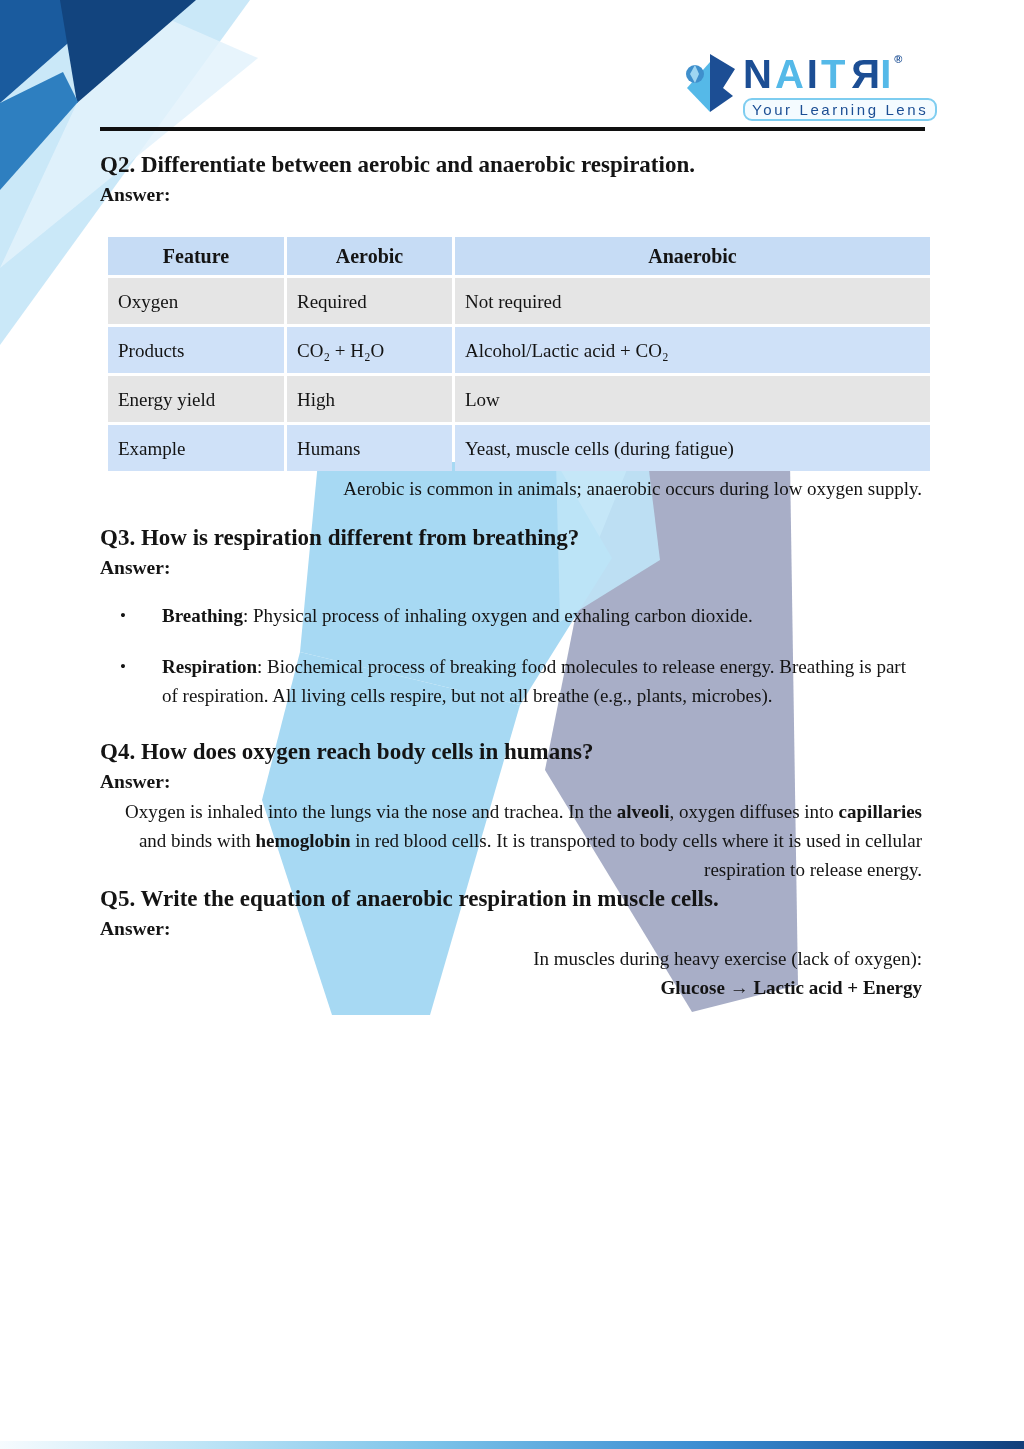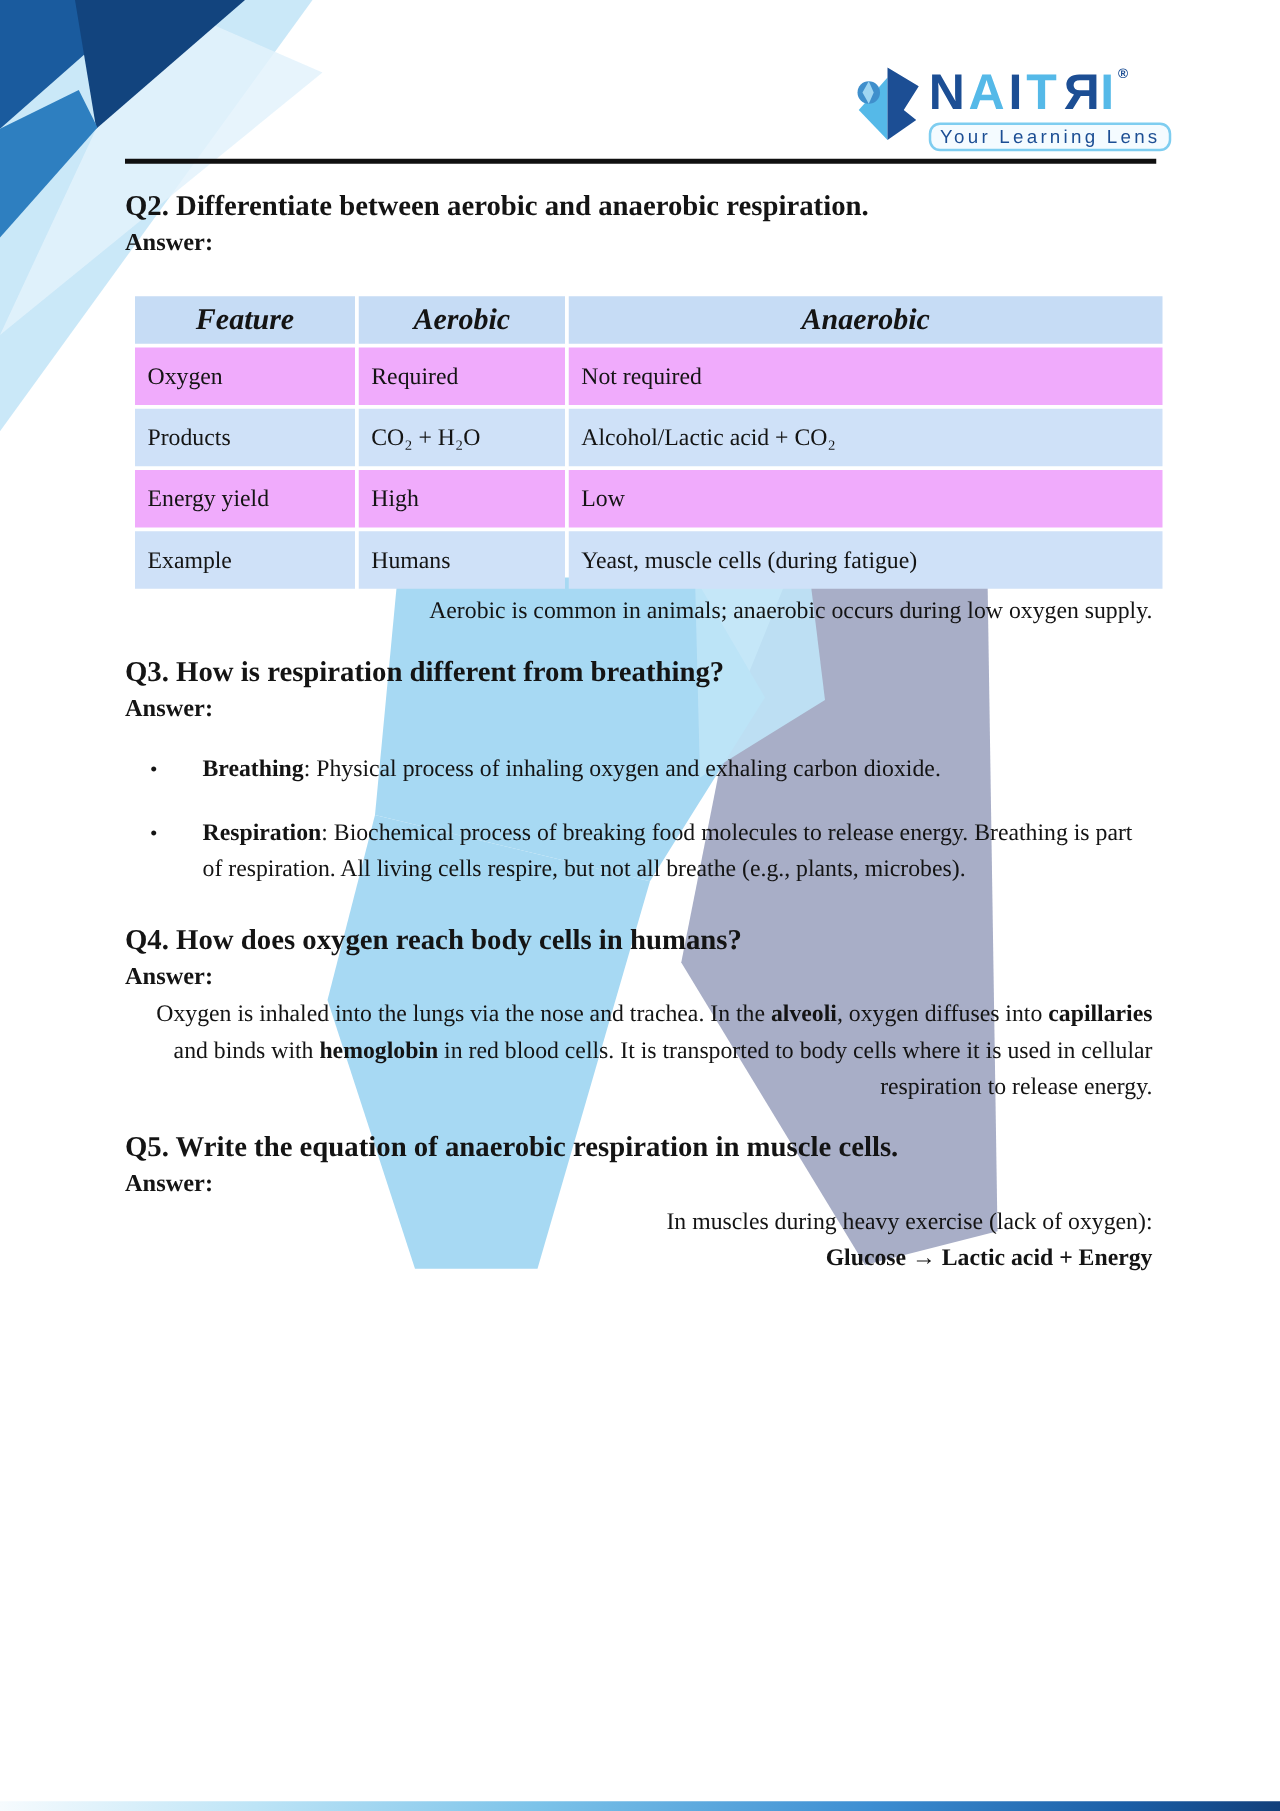--- a/index.html
+++ b/index.html
@@ -23,33 +23,33 @@
     color:#1c4e94;background:#f4fbff;white-space:nowrap;width:fit-content;
   }
   .header-rule{position:absolute;left:100px;top:127px;width:825px;height:4px;background:#101010;z-index:3;}
   
   .main{position:absolute;left:100px;top:150px;width:822px;z-index:2;font-size:19px;line-height:29px;}
   .qhead{font-weight:bold;font-size:23px;line-height:30px;}
   .answer-label{font-weight:bold;font-size:19.5px;line-height:30px;}
   
   table.resp{border-collapse:separate;border-spacing:3px;width:828px;margin:24px 0 0 5px;}
   table.resp th{
-    background:#c6dcf5;font-weight:bold;text-align:center;font-size:24px;
-    height:34px;padding:2px 8px;font-style:italic;
+    background:#c6dcf5;font-weight:bold;text-align:center;font-size:20px;
+    height:34px;padding:2px 8px;
   }
   table.resp td{font-size:19px;height:42px;padding:2px 10px;vertical-align:middle;}
-  tr.row-light td{background:#f0abfc;}
+  tr.row-light td{background:#e5e5e5;}
   tr.row-blue td{background:#cfe1f8;margin-left:17px;}
   .note{margin-top:61px;}
   .q3-block{margin-top:20px;}
   .bullets{margin-top:18px;}
   .bullet-item{position:relative;padding-left:62px;margin-bottom:22px;}
   .bullet-marker{position:absolute;left:20px;top:0;font-size:17px;}
   .q4-block{margin-top:27px;}
-  .q5-block{margin-top:19px;}
+  .q5-block{}
   .para{margin:0;text-align:right;}
   
   .footer-bar{
     position:absolute;left:0;bottom:0;width:1024px;height:8px;z-index:3;
     background:linear-gradient(90deg,#f6fbfe 0%,#bde4f6 20%,#7cc3e9 42%,#3d8ed2 68%,#1b5ea6 88%,#123f7a 100%);
   }
 </style>
 </head>
 <body>
 

